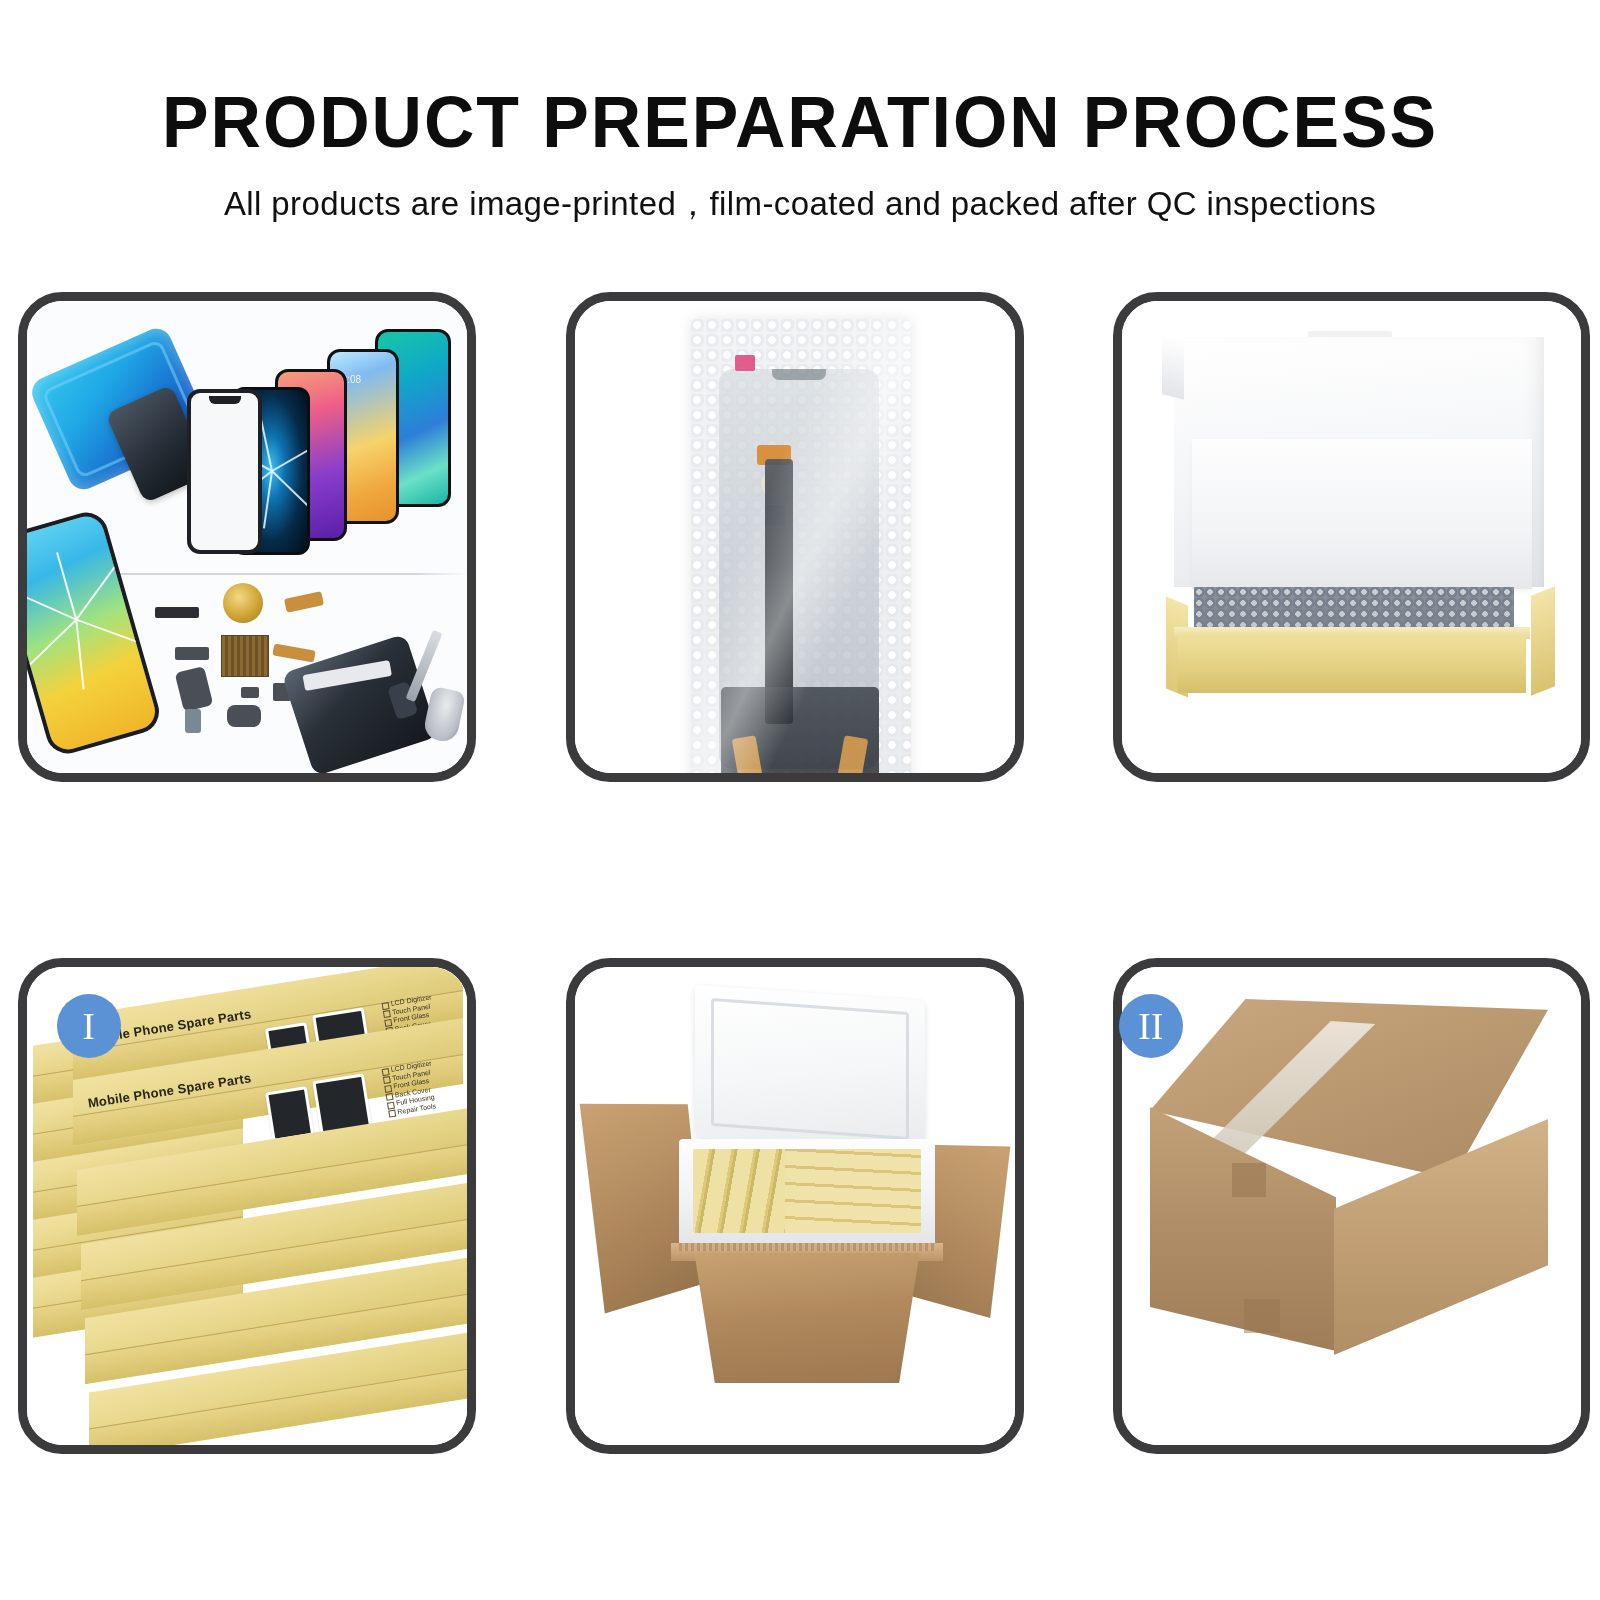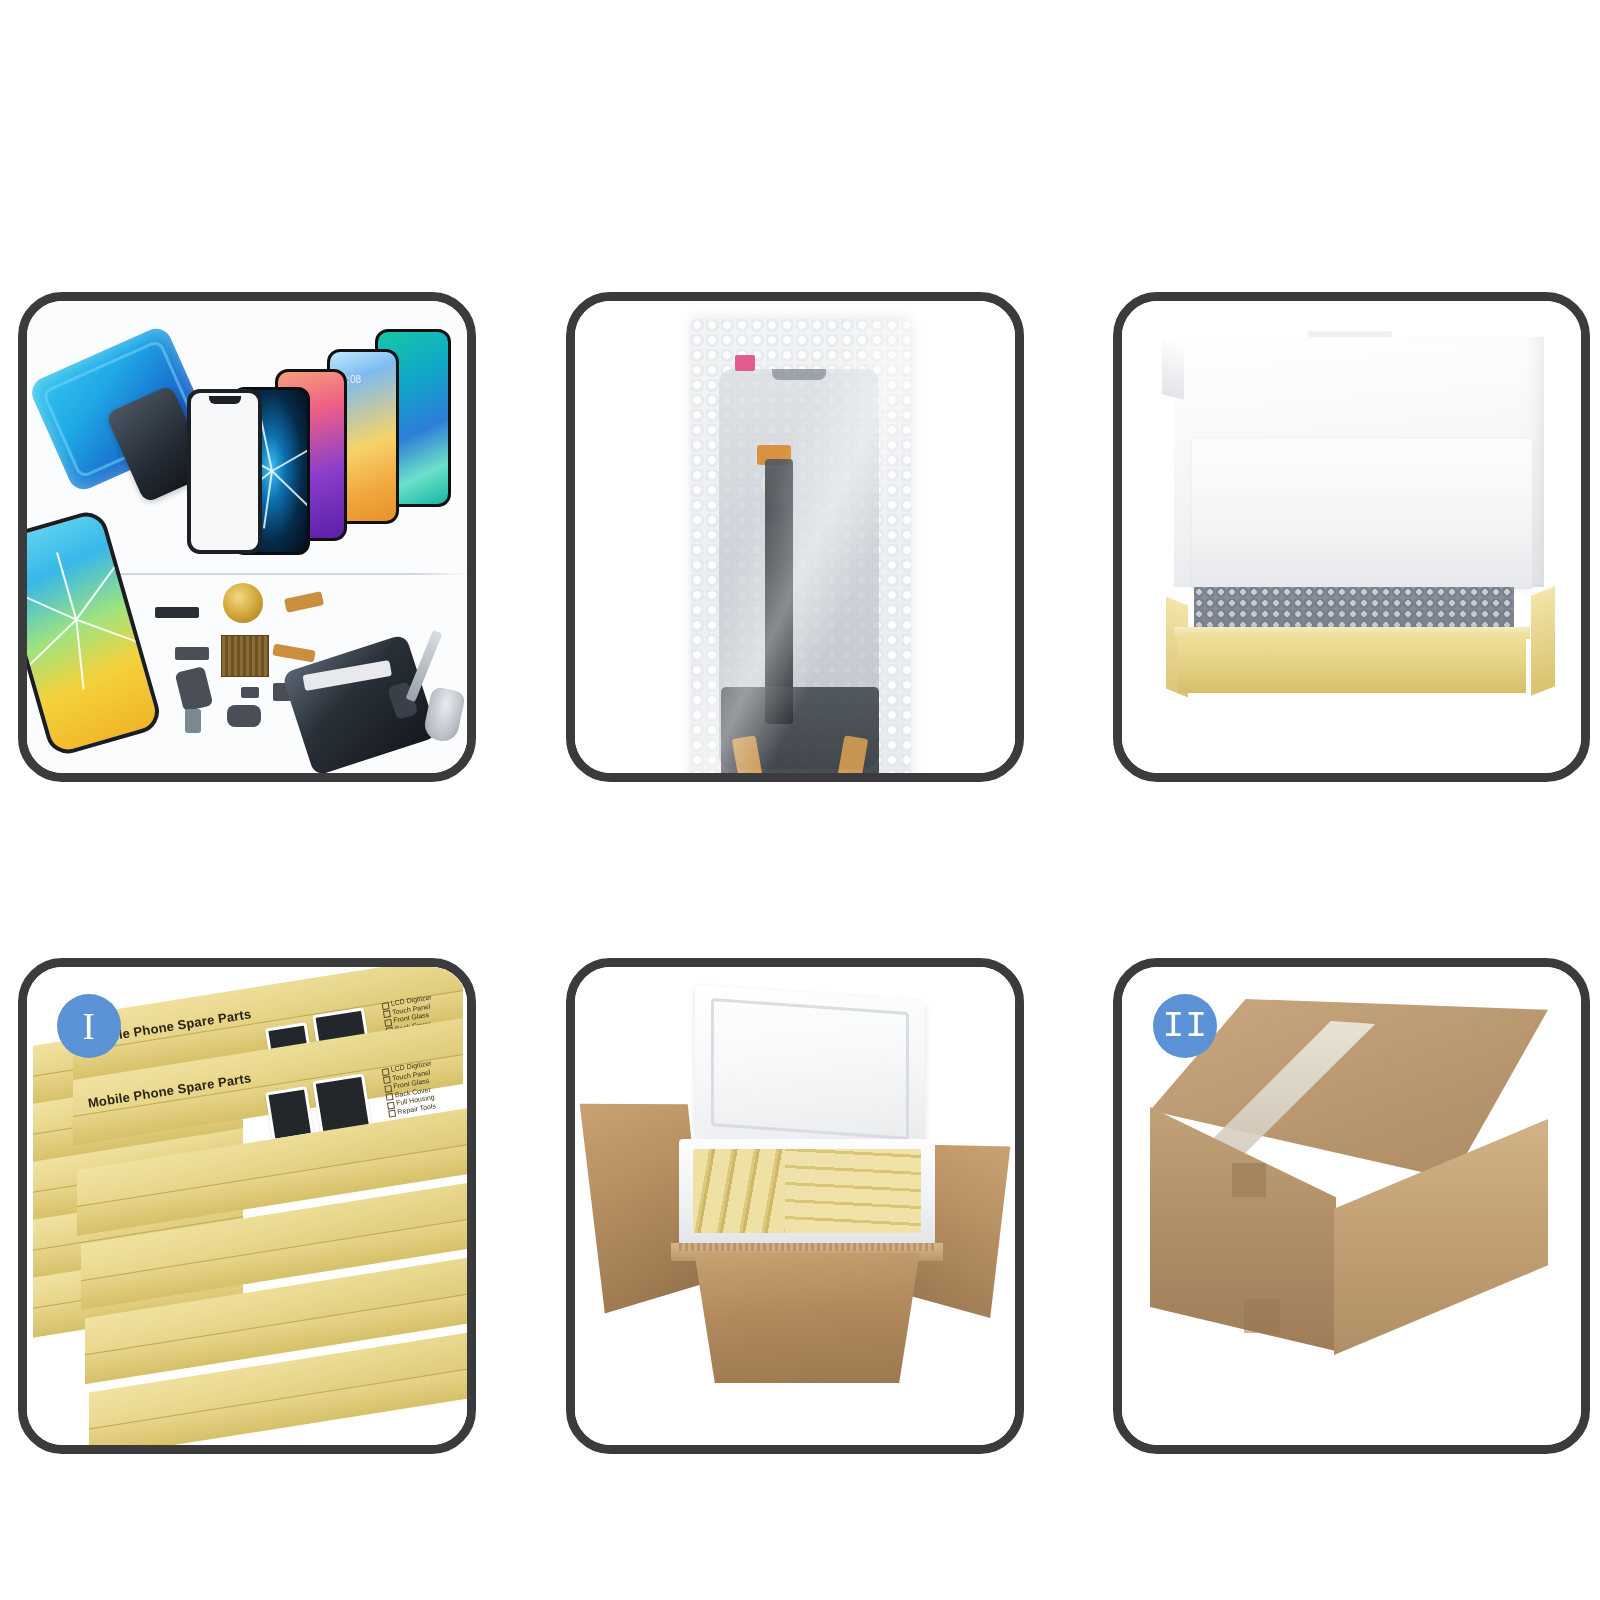--- a/index.html
+++ b/index.html
@@ -64,21 +64,21 @@
     border-radius: 50%;
     background: #5b92d6;
     color: #ffffff;
     font-family: "Liberation Serif", serif;
     font-size: 37px;
     display: flex; align-items: center; justify-content: center;
     z-index: 40;
     letter-spacing: 0.5px;
   }
   .b1 { left: 30px;   top: 693px; }
-  .b2 { left: 578px;  top: 693px; font-family: Liberation Mono, monospace; }
+  .b2 { left: 544px;  top: 693px; }
 
   
   .p1-bg { position:absolute; inset:0; background:#fbfcfd; }
   .p1-shelf {
     position:absolute; left:0; right:0; top:272px; height:2px;
     background: linear-gradient(90deg,rgba(210,214,220,0) 0%,rgba(200,205,214,.8) 12%,rgba(200,205,214,.8) 88%,rgba(210,214,220,0) 100%);
   }
   
   .p1-bluepanel {
     position:absolute; left:18px; top:48px; width:150px; height:120px;
@@ -344,20 +344,24 @@
     background: linear-gradient(170deg,rgba(246,248,250,.9),rgba(232,236,240,.55));
     clip-path: polygon(26% 14%, 100% 0, 100% 58%, 6% 100%);
     z-index:-1;
   }
 </style>
 </head>
 <body>
 
 <div class="page">
 
+  <div class="header">
+    <div class="title">PRODUCT PREPARATION PROCESS</div>
+    <div class="subtitle">All products are image-printed，film-coated and packed after QC inspections</div>
+  </div>
 
   <div class="grid">
 
     <div class="card c1">
       <div class="inner">
         <div class="p1-bg"></div>
         <div class="p1-shelf"></div>
 
         <div class="p1-bluepanel"></div>
         <div class="p1-bluescreen"></div>

